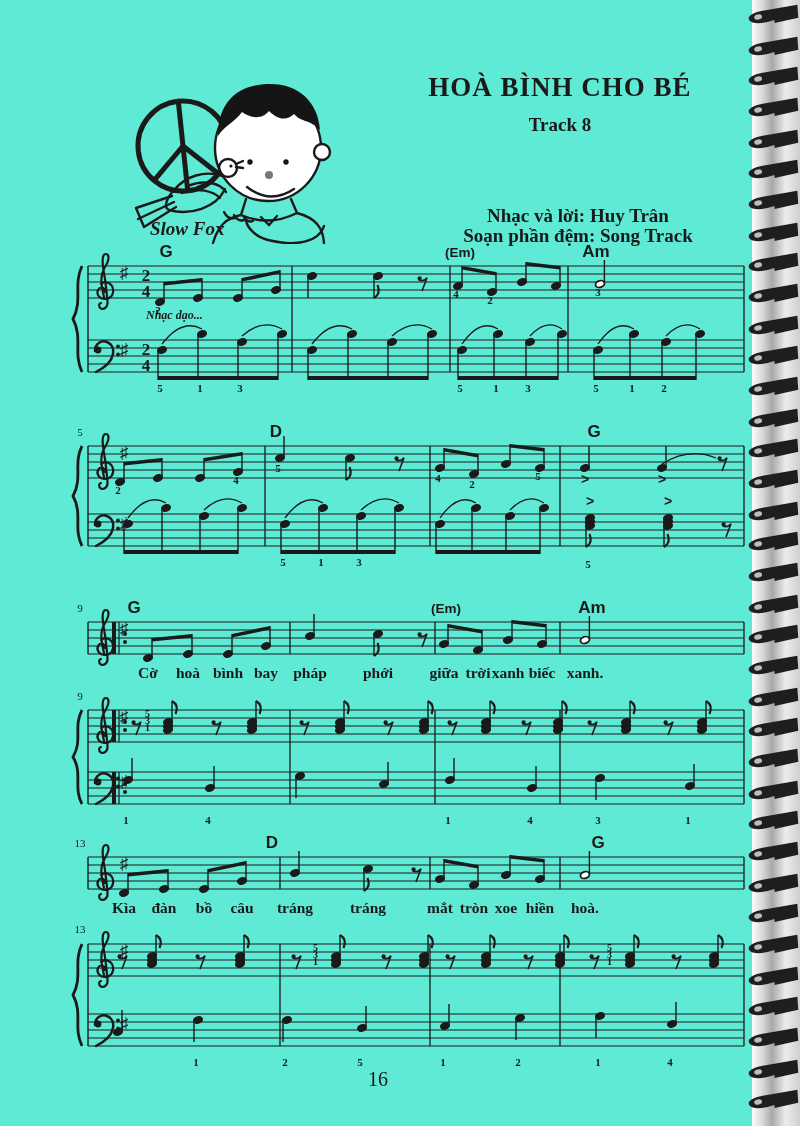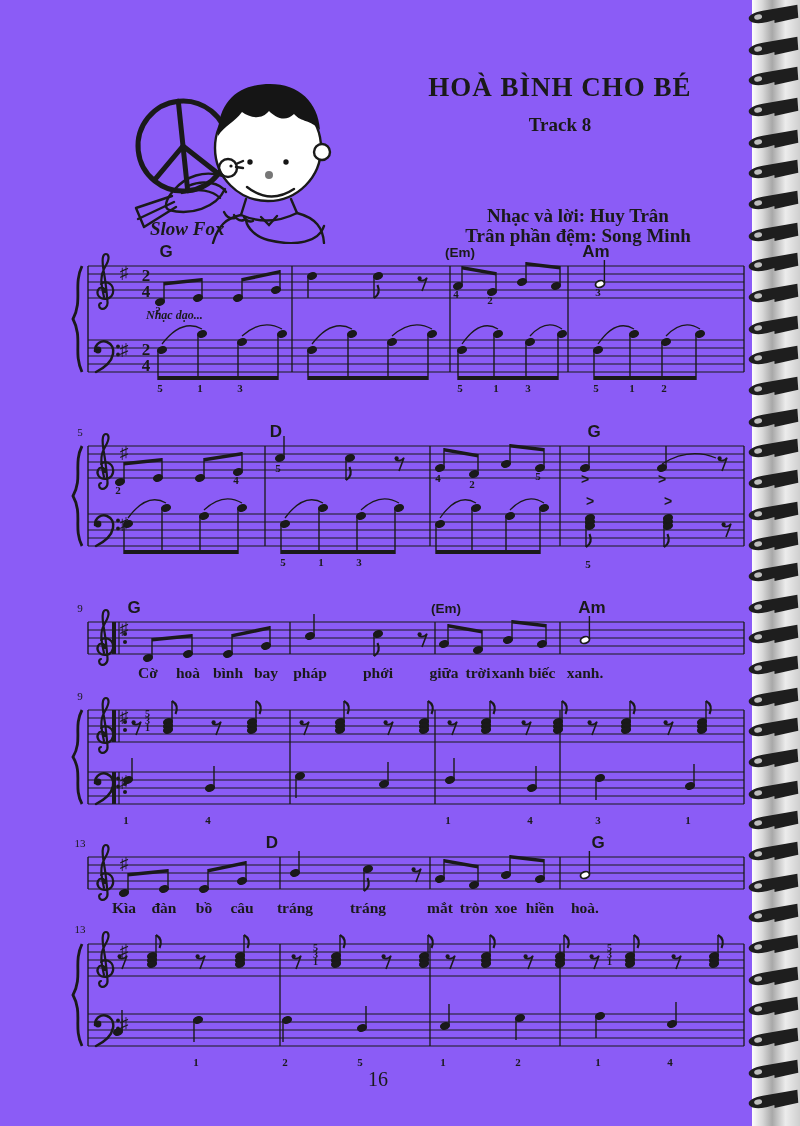--- a/index.html
+++ b/index.html
@@ -1,16 +1,16 @@
 <!DOCTYPE html>
 <html><head>
 <meta charset="utf-8">
 <style>
   html,body{margin:0;padding:0;background:#e8e8e8;}
-  .page{position:relative;width:800px;height:1126px;background:#8b5cf6;overflow:hidden;
+  .page{position:relative;width:800px;height:1126px;background:#5eead4;overflow:hidden;
         font-family:"Liberation Serif",serif;color:#1a1a1a;}
   .abs{position:absolute;}
   .title{left:360px;top:72px;width:400px;text-align:center;font-size:27px;font-weight:bold;letter-spacing:1px;}
   .track{left:360px;top:114px;width:400px;text-align:center;font-size:19px;font-weight:bold;}
   .credits{left:418px;top:206px;width:320px;text-align:center;font-size:19px;font-weight:bold;line-height:20px;}
   .tempo{left:150px;top:218px;font-size:19px;font-weight:bold;font-style:italic;}
   .introcue{left:146px;top:308px;font-size:12px;font-weight:bold;font-style:italic;}
   .pagenum{left:0;top:1068px;width:756px;text-align:center;font-size:20px;}
   .binding-strip{left:752px;top:0;width:48px;height:1126px;
      background:linear-gradient(90deg,#fdfdfd 0%,#d8d8d8 22%,#a8a8a8 42%,#ececec 70%,#cfcfcf 100%);}
@@ -60,21 +60,21 @@
       </g>
 
       <path d="M96,156 q4,8 11,6 M106,159 q4,7 10,5 M116,161 q4,6 9,4"></path>
     </g>
   </svg>
 
   <div class="abs title">HOÀ BÌNH CHO BÉ</div>
   <div class="abs track">Track 8</div>
   <div class="abs credits">
     <div>Nhạc và lời: Huy Trân</div>
-    <div>Trân phần đệm: Song Minh</div>
+    <div>Soạn phần đệm: Song Track</div>
   </div>
   <div class="abs tempo">Slow Fox</div>
   <div class="abs introcue">Nhạc dạo...</div>
   <div class="abs pagenum">16</div>
 
   <svg id="score" class="abs" style="left:0;top:0" width="800" height="1126" viewBox="0 0 800 1126">
       <g>
         <text x="166" y="257" font-size="17" fill="#1a1a1a" font-family="&quot;Liberation Sans&quot;,sans-serif" text-anchor="middle" font-weight="bold" font-style="normal">G</text>
         <text x="460" y="257" font-size="13.5" fill="#1a1a1a" font-family="&quot;Liberation Sans&quot;,sans-serif" text-anchor="middle" font-weight="bold" font-style="normal">(Em)</text>
         <text x="596" y="257" font-size="17" fill="#1a1a1a" font-family="&quot;Liberation Sans&quot;,sans-serif" text-anchor="middle" font-weight="bold" font-style="normal">Am</text>

